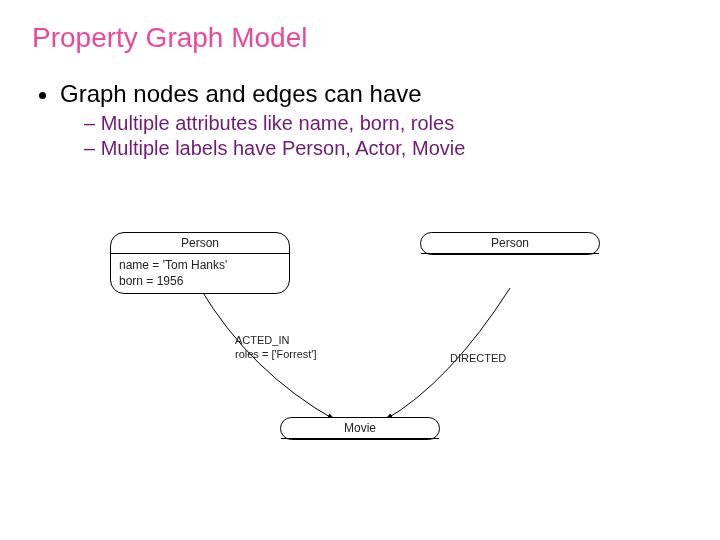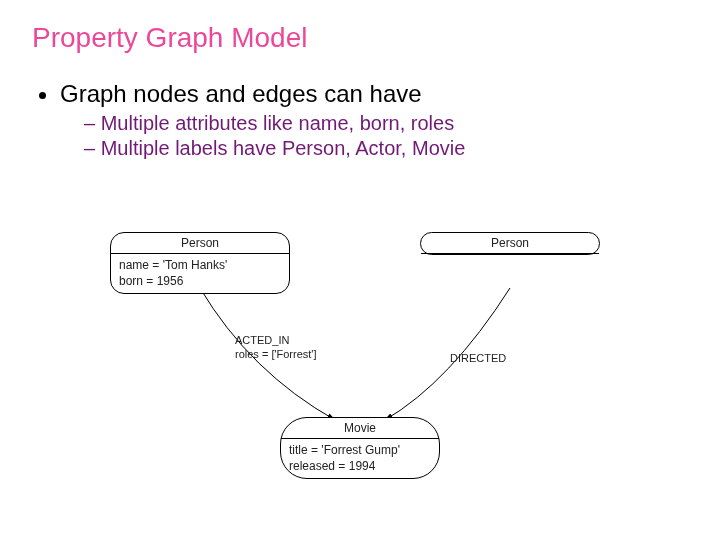--- a/index.html
+++ b/index.html
@@ -55,22 +55,20 @@
       <div class="body">name = 'Tom Hanks'
 born = 1956</div>
     </div>
 
     <div class="node n2">
       <div class="hdr">Person</div>
     </div>
 
     <div class="node n3">
       <div class="hdr">Movie</div>
-      <div class="body">title = 'Forrest Gump'
-released = 1994</div>
     </div>
 
     <div class="edgeLabel e1">ACTED_IN
 roles = ['Forrest']</div>
     <div class="edgeLabel e2">DIRECTED</div>
 
   </div>
 </div>
 
 </body></html>

